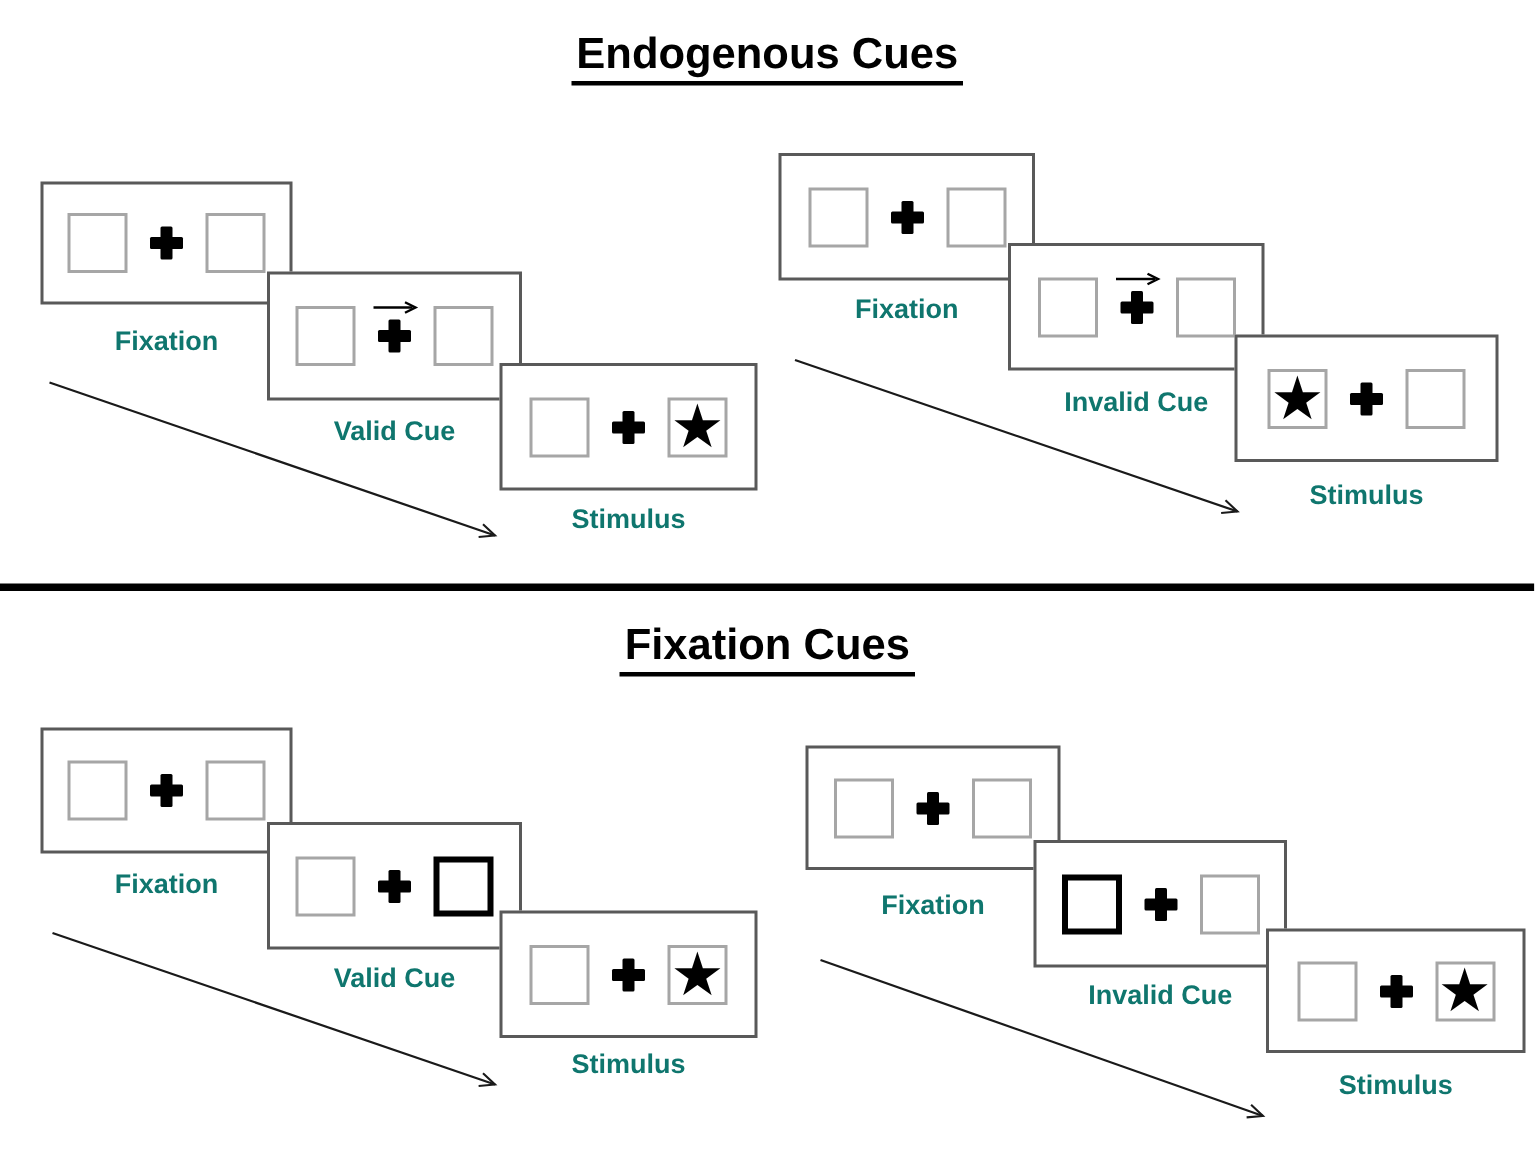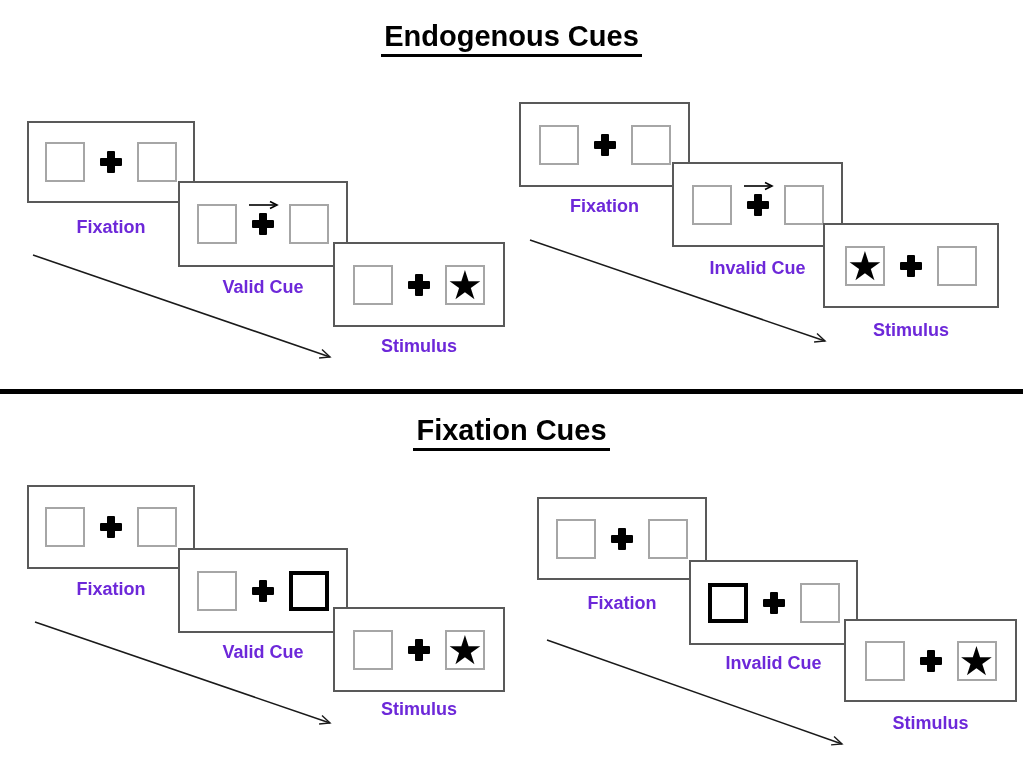--- a/index.html
+++ b/index.html
@@ -26,21 +26,21 @@
   .plus::before{content:"";position:absolute;left:7px;top:0;width:8px;height:22px;background:#000;border-radius:1px;}
   .plus::after{content:"";position:absolute;left:0;top:7px;width:22px;height:8px;background:#000;border-radius:1px;}
   .pluswrap{position:relative;width:22px;height:22px;flex:0 0 auto;}
   .pluswrap .inner-plus{position:absolute;left:0;top:0;}
   .cue-arrow{position:absolute;left:-5px;top:-15px;}
   .star{
     font-family:"DejaVu Sans",sans-serif;font-size:40px;line-height:1;color:#000;
     transform:translateY(0px);pointer-events:none;
   }
   .lbl{
-    position:absolute;text-align:center;font-weight:bold;font-size:18px;line-height:22px;color:#6d28d9;
+    position:absolute;text-align:center;font-weight:bold;font-size:18px;line-height:22px;color:#0f766e;
   }
   .arrows{position:absolute;left:0;top:0;pointer-events:none;}
 </style>
 </head>
 <body>
 
 <div class="canvas">
 
   <svg class="arrows" width="1023" height="767" viewBox="0 0 1023 767">
     <defs>

